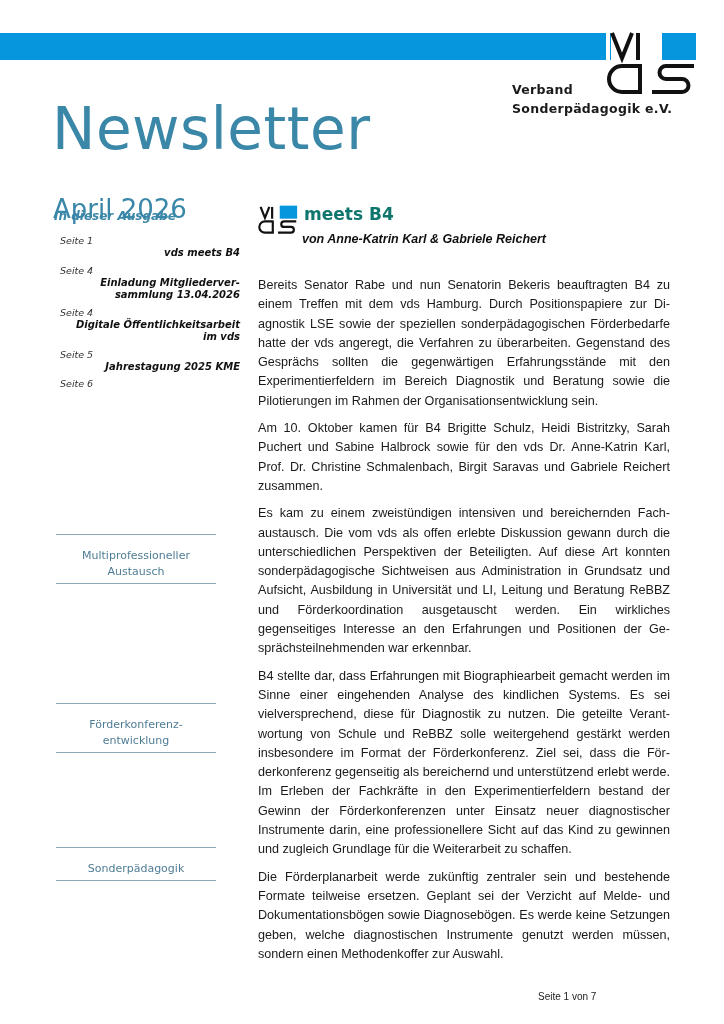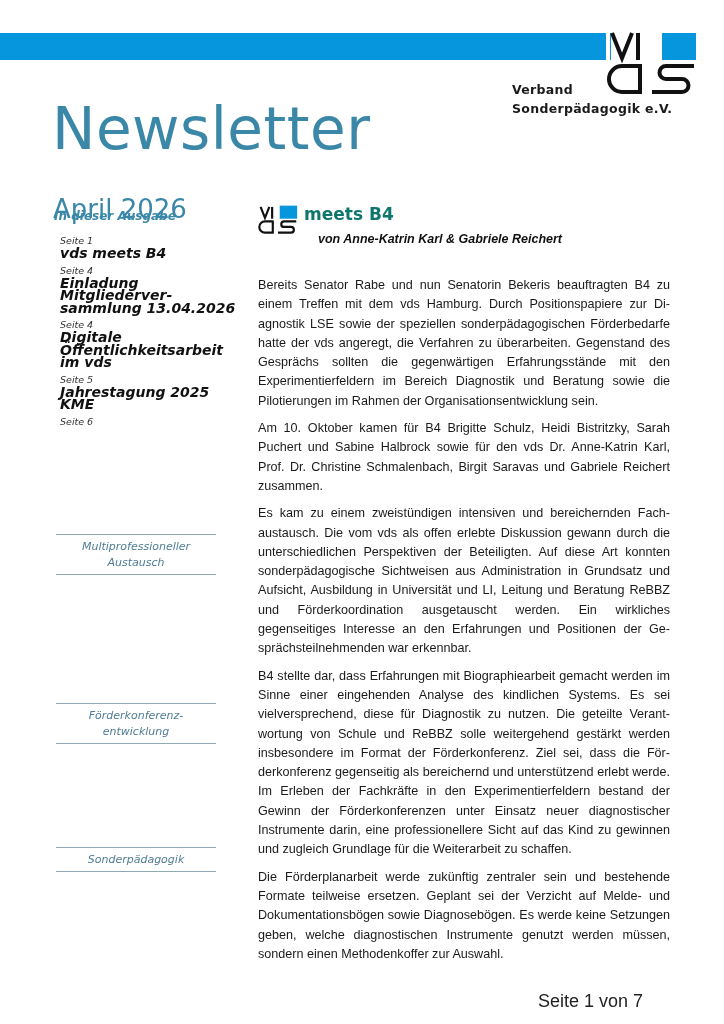--- a/index.html
+++ b/index.html
@@ -6,28 +6,28 @@
   body { width:724px; height:1024px; position:relative; overflow:hidden; font-family:"Liberation Sans", sans-serif; color:#1a1a1a; }
   .band { position:absolute; left:0; top:33px; width:611px; height:27px; background:#0596dd; }
   .logo { position:absolute; left:606px; top:30px; width:92px; height:66px; }
   .org { position:absolute; left:512px; top:80px; font-family:"DejaVu Sans", sans-serif; font-weight:bold; font-size:12.5px; line-height:19px; color:#1a1a1a; letter-spacing:0.3px; }
   .title { position:absolute; left:52px; top:96px; font-family:"DejaVu Sans", sans-serif; font-size:58px; line-height:66px; color:#3a87a8; font-weight:normal; letter-spacing:0.5px; }
   .subtitle { position:absolute; left:53px; top:165px; font-family:"DejaVu Sans", sans-serif; font-size:26px; line-height:32px; color:#3a87a8;margin-top:28px; }
   .toc-head { position:absolute; left:54px; top:209px; font-size:12px; font-weight:bold; font-style:italic; color:#3a87a8; font-family:"DejaVu Sans", sans-serif; }
   .toc { position:absolute; left:60px; top:235px; width:180px; }
   .toc-item { margin-bottom:5px; }
   .toc-page { font-size:9.5px; font-style:italic; color:#333; line-height:12px; font-family:"DejaVu Sans", sans-serif; }
-  .toc-title { font-size:14px; font-style:italic; font-weight:bold; color:#111; line-height:12.5px; font-family:"DejaVu Sans", sans-serif; }
-  .pull { position:absolute; left:56px; width:160px; border-top:1.5px solid #8fa8b8; border-bottom:1.5px solid #8fa8b8; text-align:center; font-style:italic; font-size:11px; line-height:16px; color:#4f7d95; padding:4px 0 3px; font-family:"DejaVu Sans", sans-serif; }
+  .toc-title { font-size:10px; font-style:italic; font-weight:bold; color:#111; line-height:12.5px; font-family:"DejaVu Sans", sans-serif;text-align:right; }
+  .pull { position:absolute; left:56px; width:160px; border-top:1.5px solid #8fa8b8; border-bottom:1.5px solid #8fa8b8; text-align:center; font-size:11px; line-height:16px; color:#4f7d95; padding:13px 0 3px; font-family:"DejaVu Sans", sans-serif; }
   .art-logo { position:absolute; left:258px; top:205px; width:40px; height:30px; }
   .art-title { position:absolute; left:304px; top:204px; font-family:"DejaVu Sans", sans-serif; font-weight:bold; font-size:17px; color:#0f766e; line-height:20px; }
-  .art-author { position:absolute; left:302px; top:231px; font-style:italic; font-weight:bold; font-size:12.5px; color:#111; line-height:16px;margin-left:16px; }
+  .art-author { position:absolute; left:302px; top:231px; font-style:italic; font-weight:bold; font-size:12.5px; color:#111; line-height:16px; }
   .body { position:absolute; left:258px; top:276px; width:412px; }
   .body p { margin:0 0 8px 0; font-size:12.6px; line-height:19.3px; text-align:justify; color:#1a1a1a; hyphens:manual; }
-  .footer { position:absolute; left:538px; top:991px; font-size:18px; color:#222; }
+  .footer { position:absolute; left:538px; top:991px; font-size:10px; color:#222; }
 </style>
 </head>
 <body>
 
 <div class="band"></div>
 
 <svg class="logo" viewBox="0 0 92 66">
   <rect x="0" y="0" width="4" height="30" fill="#ffffff"></rect>
   <path d="M6 3 L16 28 L26 3" stroke="#111" stroke-width="4" fill="none"></path>
   <rect x="30" y="3" width="4" height="27" fill="#111"></rect>

